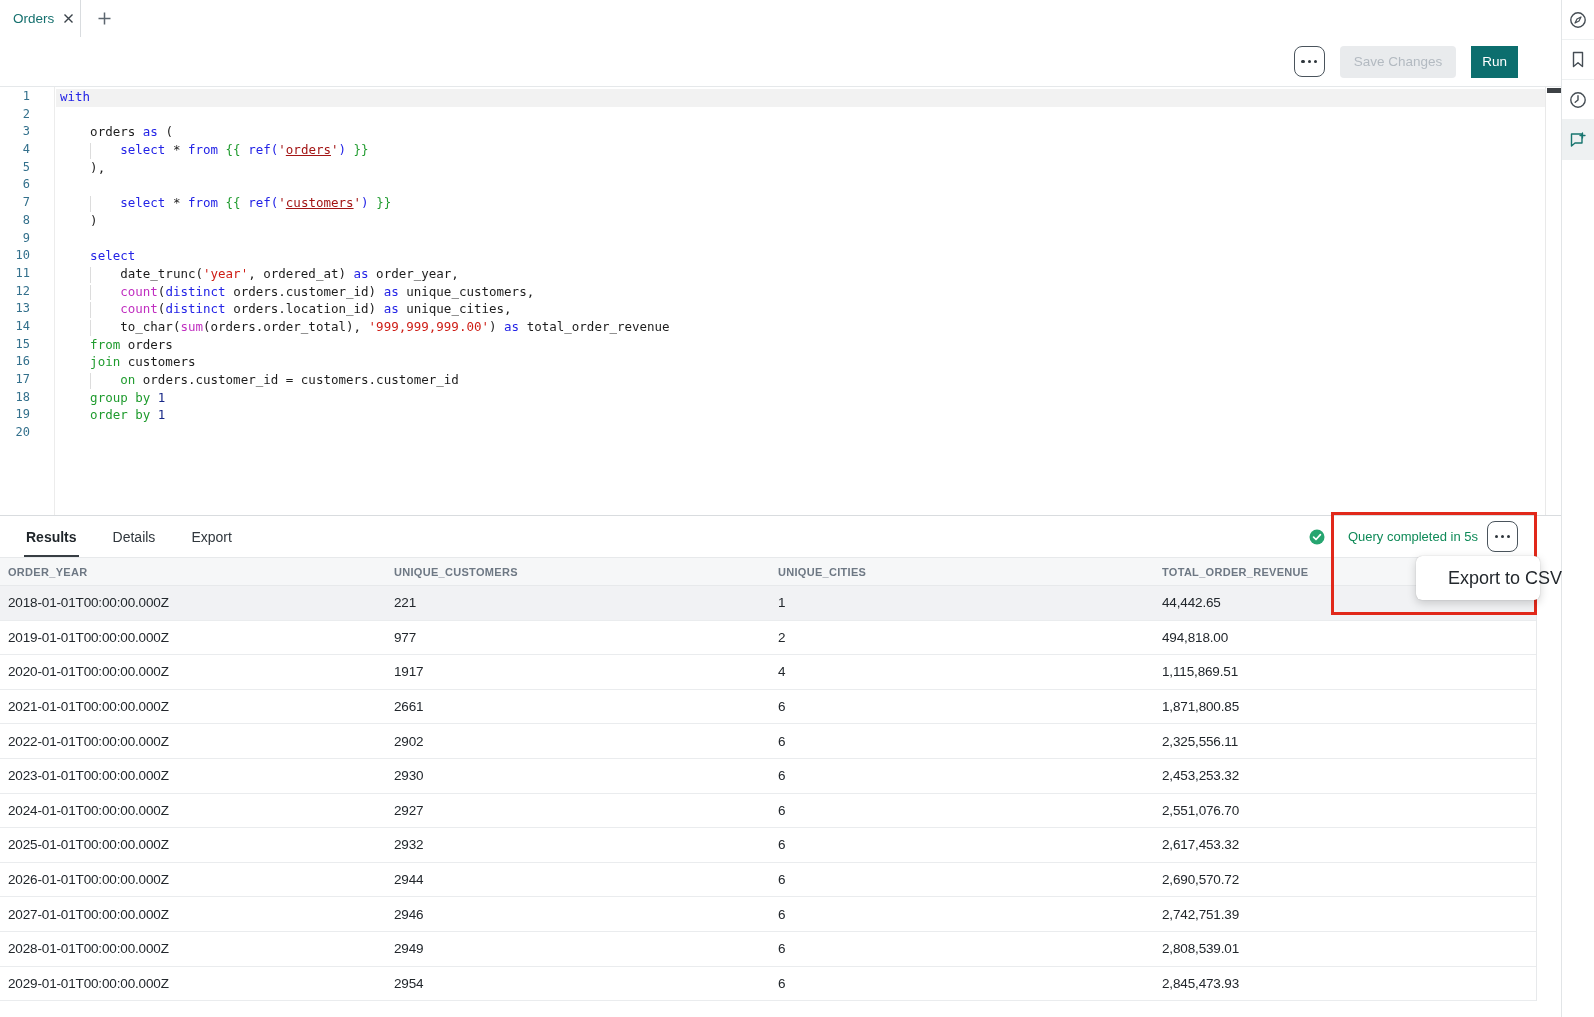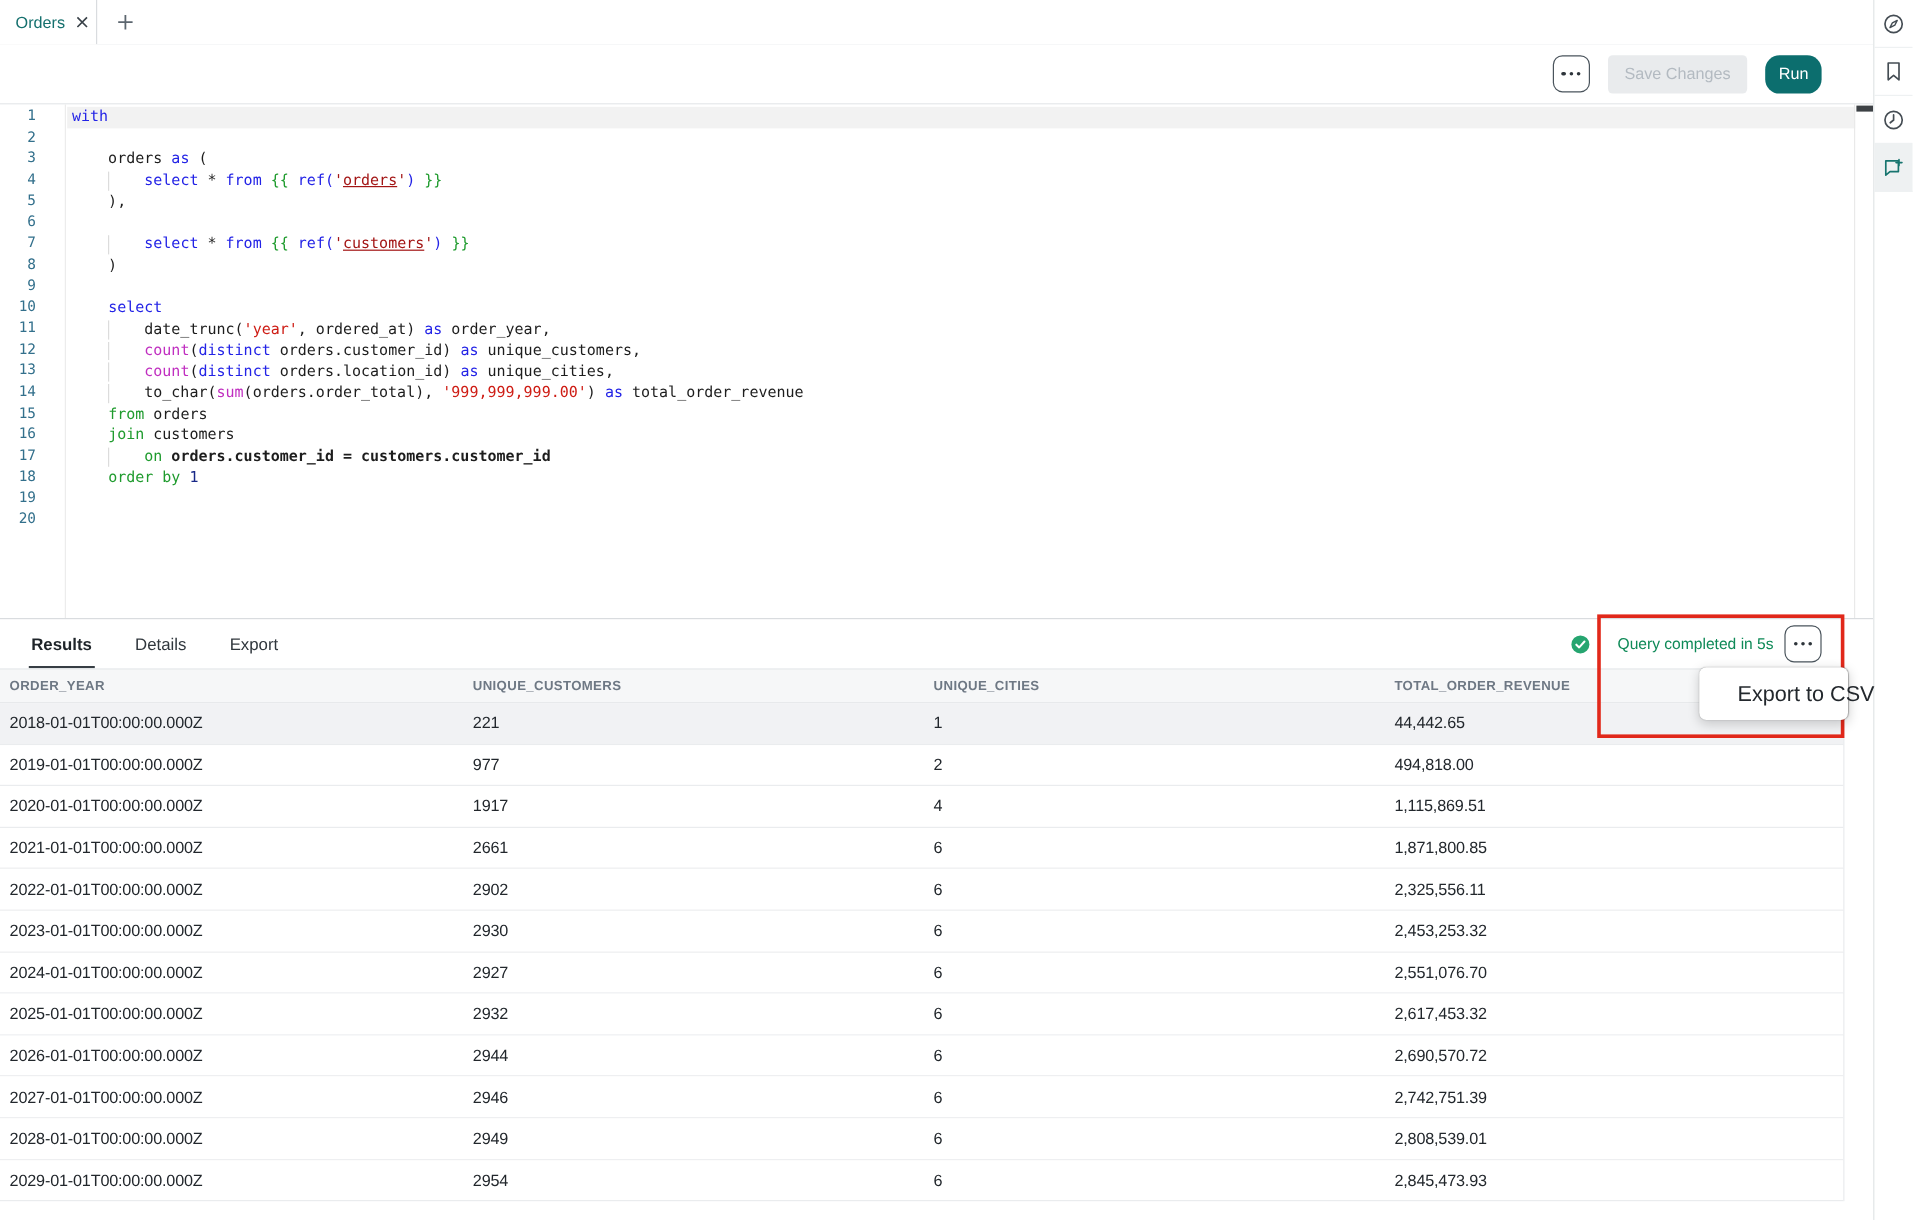--- a/index.html
+++ b/index.html
@@ -15,21 +15,21 @@
   .newtab{position:absolute;left:91px;top:5px;width:27px;height:27px;}
 
   
   .toolbar{position:absolute;left:0;top:37px;width:1561px;height:49px;display:flex;align-items:center;
            justify-content:flex-end;gap:15px;padding-right:43px;box-sizing:border-box;background:#fff;}
   .btn-more{width:31px;height:31px;border:1px solid #4a545c;border-radius:8px;background:#fff;
             display:flex;align-items:center;justify-content:center;gap:3px;cursor:pointer;}
   .btn-more .dot{width:3.2px;height:3.2px;border-radius:50%;background:#2e353b;}
   .btn-save{height:32px;padding:0 14px;background:#e9ebed;border:none;border-radius:4px;color:#b3bac1;
             font-size:13.5px;font-family:inherit;}
-  .btn-run{height:32px;padding:0 11px;background:#0c6e6e;border:none;border-radius:12px;color:#fff;
+  .btn-run{height:32px;padding:0 11px;background:#0c6e6e;border:none;border-radius:0;color:#fff;
            font-size:13.5px;font-family:inherit;cursor:pointer;}
 
   
   .editor{position:absolute;left:0;top:86px;width:1561px;height:429px;border-top:1px solid #e5e8ea;background:#fff;}
   .gutter{position:absolute;left:0;top:0;width:55px;height:429px;border-right:1px solid #ececec;padding-top:2px;box-sizing:border-box;}
   .gutter div{height:17.7px;line-height:17.7px;text-align:right;padding-right:24px;
               font:12px "DejaVu Sans Mono",monospace;color:#33708c;}
   .active-line{position:absolute;left:56px;top:2px;right:15px;height:18px;background:#f2f2f2;}
   .code-lines{position:absolute;left:56px;top:2px;right:15px;}
   .code-line{position:relative;height:17.7px;line-height:17.7px;white-space:pre;padding-left:4px;
@@ -141,21 +141,22 @@
         <div class="code-line"><span class="indent-guide"></span><span class="tk-p" style="color: rgb(29, 29, 29);">        </span><span class="tk-k" style="color: rgb(35, 35, 230);">select</span><span class="tk-p" style="color: rgb(29, 29, 29);"> * </span><span class="tk-k" style="color: rgb(35, 35, 230);">from</span><span class="tk-p" style="color: rgb(29, 29, 29);"> </span><span class="tk-g" style="color: rgb(31, 155, 46);">{{</span><span class="tk-p" style="color: rgb(29, 29, 29);"> </span><span class="tk-k" style="color: rgb(35, 35, 230);">ref(</span><span class="tk-l" style="color: rgb(163, 21, 21);">'</span><span class="tk-lu" style="color: rgb(163, 21, 21);">customers</span><span class="tk-l" style="color: rgb(163, 21, 21);">'</span><span class="tk-k" style="color: rgb(35, 35, 230);">)</span><span class="tk-p" style="color: rgb(29, 29, 29);"> </span><span class="tk-g" style="color: rgb(31, 155, 46);">}}</span></div>
         <div class="code-line"><span class="tk-p" style="color: rgb(29, 29, 29);">    )</span></div>
         <div class="code-line"></div>
         <div class="code-line"><span class="tk-p" style="color: rgb(29, 29, 29);">    </span><span class="tk-k" style="color: rgb(35, 35, 230);">select</span></div>
         <div class="code-line"><span class="indent-guide"></span><span class="tk-p" style="color: rgb(29, 29, 29);">        date_trunc(</span><span class="tk-s" style="color: rgb(206, 28, 20);">'year'</span><span class="tk-p" style="color: rgb(29, 29, 29);">, ordered_at) </span><span class="tk-k" style="color: rgb(35, 35, 230);">as</span><span class="tk-p" style="color: rgb(29, 29, 29);"> order_year,</span></div>
         <div class="code-line"><span class="indent-guide"></span><span class="tk-p" style="color: rgb(29, 29, 29);">        </span><span class="tk-f" style="color: rgb(192, 47, 192);">count</span><span class="tk-p" style="color: rgb(29, 29, 29);">(</span><span class="tk-k" style="color: rgb(35, 35, 230);">distinct</span><span class="tk-p" style="color: rgb(29, 29, 29);"> orders.customer_id) </span><span class="tk-k" style="color: rgb(35, 35, 230);">as</span><span class="tk-p" style="color: rgb(29, 29, 29);"> unique_customers,</span></div>
         <div class="code-line"><span class="indent-guide"></span><span class="tk-p" style="color: rgb(29, 29, 29);">        </span><span class="tk-f" style="color: rgb(192, 47, 192);">count</span><span class="tk-p" style="color: rgb(29, 29, 29);">(</span><span class="tk-k" style="color: rgb(35, 35, 230);">distinct</span><span class="tk-p" style="color: rgb(29, 29, 29);"> orders.location_id) </span><span class="tk-k" style="color: rgb(35, 35, 230);">as</span><span class="tk-p" style="color: rgb(29, 29, 29);"> unique_cities,</span></div>
         <div class="code-line"><span class="indent-guide"></span><span class="tk-p" style="color: rgb(29, 29, 29);">        to_char(</span><span class="tk-f" style="color: rgb(192, 47, 192);">sum</span><span class="tk-p" style="color: rgb(29, 29, 29);">(orders.order_total), </span><span class="tk-s" style="color: rgb(206, 28, 20);">'999,999,999.00'</span><span class="tk-p" style="color: rgb(29, 29, 29);">) </span><span class="tk-k" style="color: rgb(35, 35, 230);">as</span><span class="tk-p" style="color: rgb(29, 29, 29);"> total_order_revenue</span></div>
         <div class="code-line"><span class="tk-p" style="color: rgb(29, 29, 29);">    </span><span class="tk-g" style="color: rgb(31, 155, 46);">from</span><span class="tk-p" style="color: rgb(29, 29, 29);"> orders</span></div>
         <div class="code-line"><span class="tk-p" style="color: rgb(29, 29, 29);">    </span><span class="tk-g" style="color: rgb(31, 155, 46);">join</span><span class="tk-p" style="color: rgb(29, 29, 29);"> customers</span></div>
-        <div class="code-line"><span class="indent-guide"></span><span class="tk-p" style="color: rgb(29, 29, 29);">        </span><span class="tk-g" style="color: rgb(31, 155, 46);">on</span><span class="tk-p" style="color: rgb(29, 29, 29); font-weight: bold;"> orders.customer_id = customers.customer_id</span></div>
+        <div class="code-line"><span class="indent-guide"></span><span class="tk-p" style="color: rgb(29, 29, 29);">        </span><span class="tk-g" style="color: rgb(31, 155, 46);">on</span><span class="tk-p" style="color: rgb(29, 29, 29);"> orders.customer_id = customers.customer_id</span></div>
+        <div class="code-line"><span class="tk-p" style="color: rgb(29, 29, 29);">    </span><span class="tk-g" style="color: rgb(31, 155, 46);">group by</span><span class="tk-p" style="color: rgb(29, 29, 29);"> </span><span class="tk-n" style="color: rgb(24, 40, 135);">1</span></div>
         <div class="code-line"><span class="tk-p" style="color: rgb(29, 29, 29);">    </span><span class="tk-g" style="color: rgb(31, 155, 46);">order by</span><span class="tk-p" style="color: rgb(29, 29, 29);"> </span><span class="tk-n" style="color: rgb(24, 40, 135);">1</span></div>
       </div>
     <div class="editor-scroll">
       <div class="editor-thumb"></div>
     </div>
   </div>
 
   <div class="results">
     <div class="rtabs">
       <button class="rtab active">Results</button>

